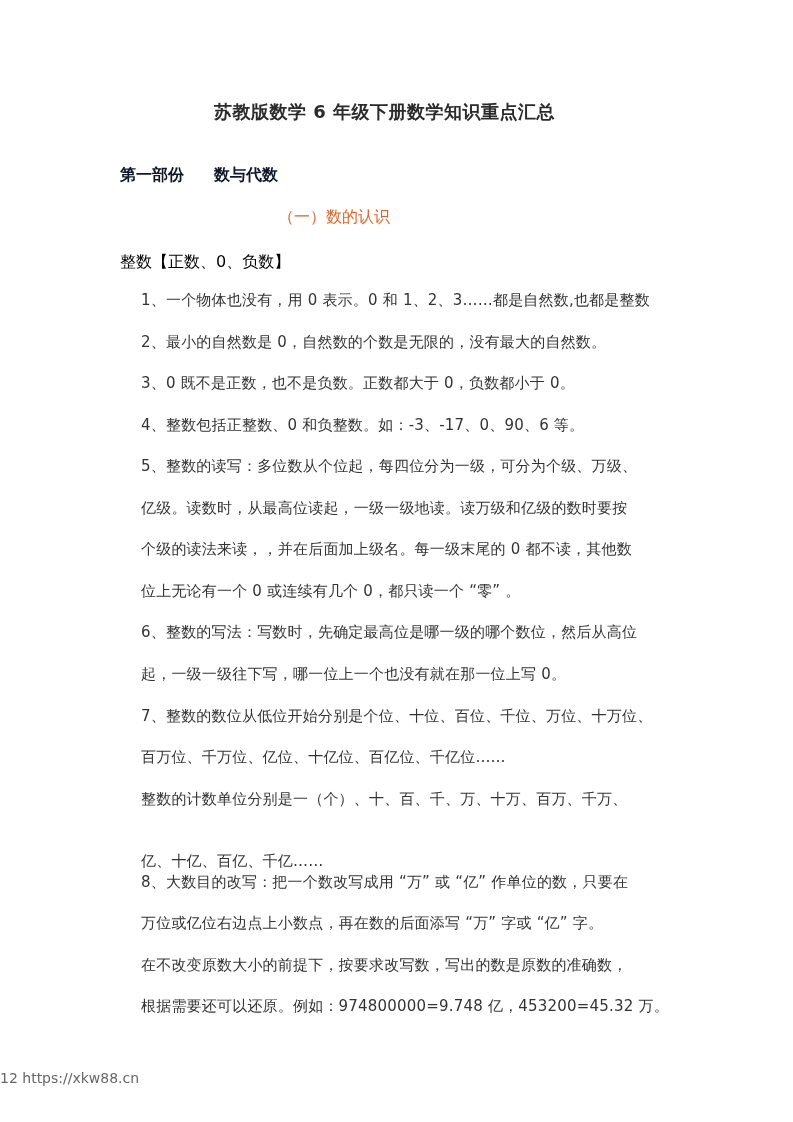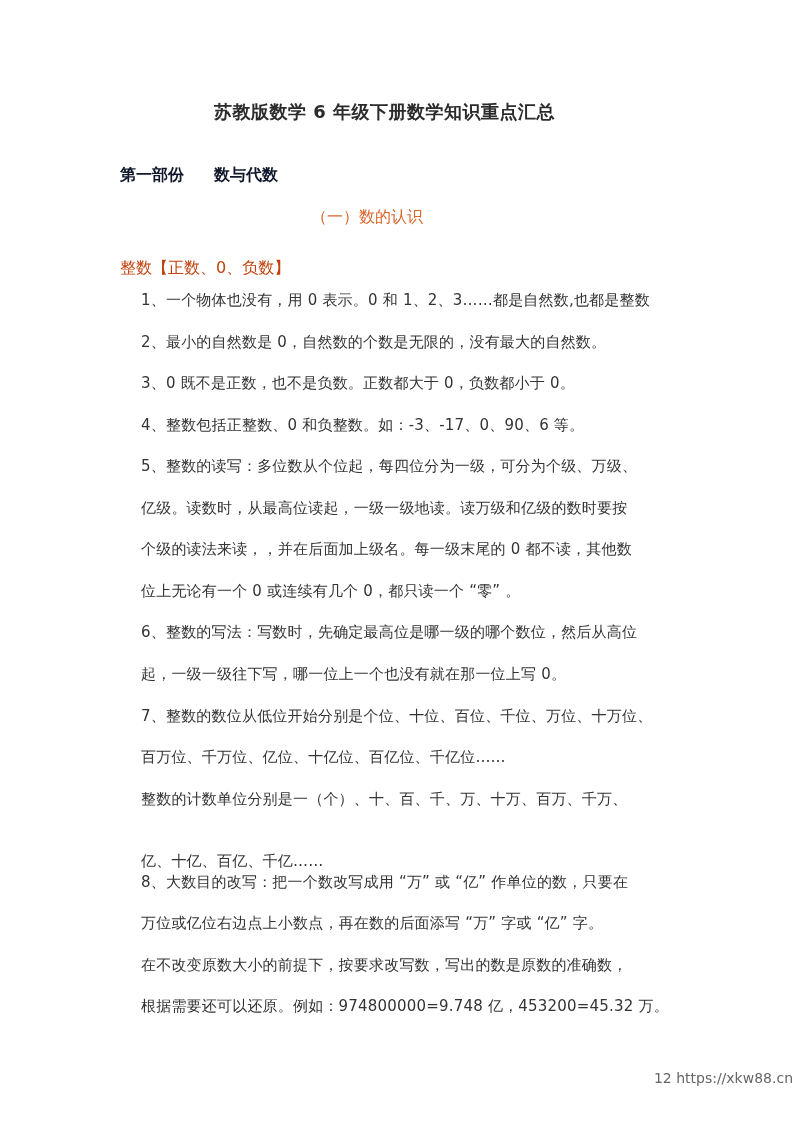--- a/index.html
+++ b/index.html
@@ -3,25 +3,25 @@
   <meta charset="utf-8">
   <style>
     html, body { margin: 0; padding: 0; background: #ffffff; }
     body { width: 793px; height: 1122px; position: relative; overflow: hidden;
       font-family: "DejaVu Sans", "Liberation Sans", sans-serif; color: #333333; }
     .title { position: absolute; top: 100px; left: 0; width: 769px; text-align: center;
       font-size: 18px; font-weight: bold; color: #2b2b2b; letter-spacing: 0.5px; }
     .part { position: absolute; top: 165px; left: 120px; font-size: 16px; font-weight: bold; color: #0f172a; }
     .part .gap { display: inline-block; width: 30px; }
     .section { position: absolute; top: 207px; left: 0; width: 664px; text-align: center;
-      font-size: 16px; color: #d9652b; padding-left: 0; margin-left: 33px; }
+      font-size: 16px; color: #d9652b; padding-left: 0; }
     .section span { position: relative; left: 2px; }
-    .subhead { position: absolute; top: 258px; left: 120px; font-size: 16px; color: #c2410c; }
+    .subhead { position: absolute; top: 252px; left: 120px; font-size: 16px; color: #000000; }
     .line { position: absolute; left: 120px; font-size: 15px; color: #333333; white-space: nowrap; letter-spacing: 0.2px; margin-left: 21px; }
-    .footer { position: absolute; top: 1070px; left: 0; width: 793px; text-align: right;
+    .footer { position: absolute; top: 1070px; left: 0; width: 793px; text-align: left;
       font-size: 14px; color: #666666; }
   </style>
 </head>
 <body>
 
 <div>
   <div class="title">苏教版数学 6 年级下册数学知识重点汇总</div>
 
   <div class="part">
     <span>第一部份</span><span class="gap"></span><span>数与代数</span>

